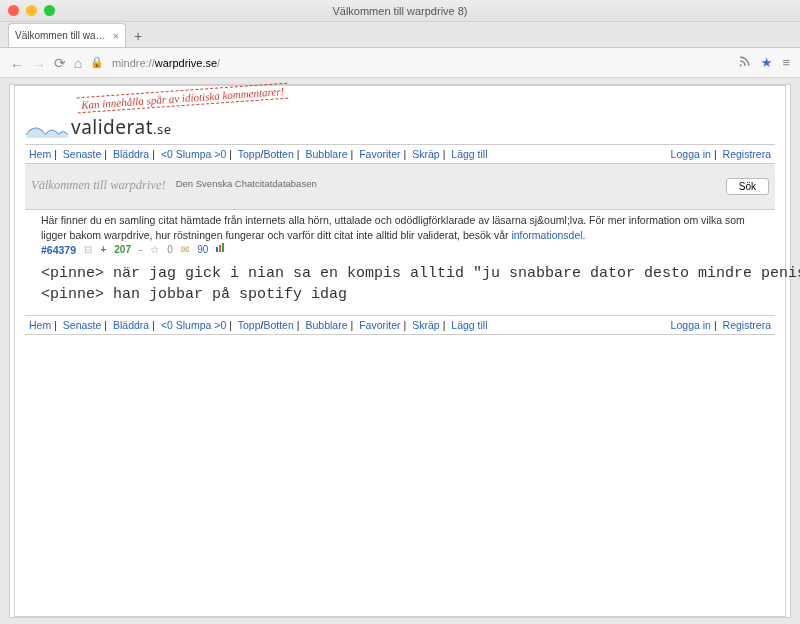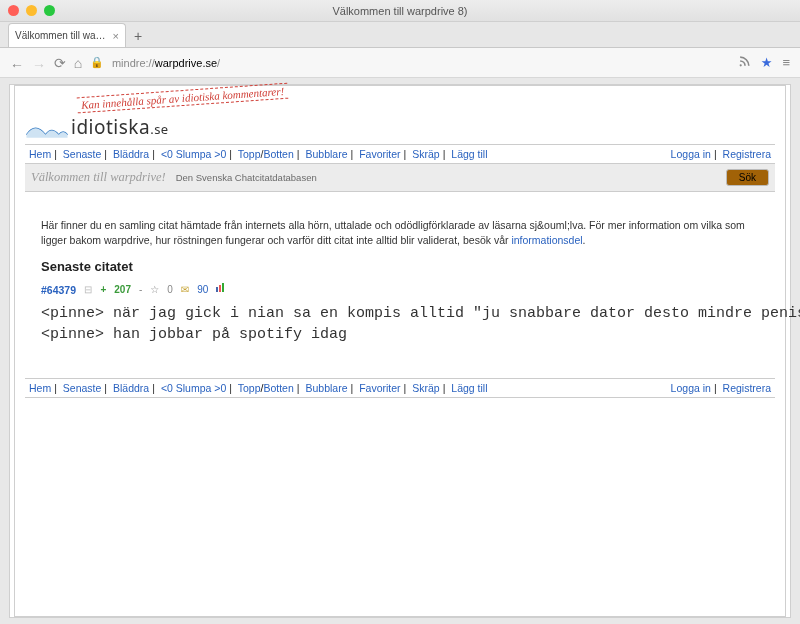--- a/index.html
+++ b/index.html
@@ -81,34 +81,34 @@
 
     .navbar{
       border-top:1px solid #ccc; border-bottom:1px solid #ccc;
       display:flex; justify-content:space-between;
       font-size:10.5px; padding:3px 4px;
     }
     .navlinks a, .authlinks a{ color:#2a62bf; text-decoration:none; cursor:pointer; }
     .navlinks .pipe, .authlinks .pipe{ color:#2a2a2a; margin:0 3px; }
 
     .welcomerow{
-      display:flex; align-items:center; gap:10px; padding:5px 6px;
+      display:flex; align-items:flex-start; gap:10px; padding:14px 6px;
       background:#ececec; border-bottom:1px solid #ccc;
     }
     .welcomerow .wtitle{
       font-style:italic; color:#9c9c9c; font-size:12.5px; font-family:Georgia,serif;
     }
     .welcomerow .wtag{ font-size:9.5px; color:#6b6b6b; }
     .welcomerow .spacer{flex:1;}
     .sokbtn{
-      background:#a16207; border:1px solid #bbb; font-size:10px; padding:2px 12px; border-radius:3px; cursor:pointer;
+      background:#ffffff; border:1px solid #bbb; font-size:10px; padding:2px 12px; border-radius:3px; cursor:pointer;
     }
 
     .content{
-      background:#fff; padding:26px 16px; font-size:10.5px; color:#333; line-height:1.45;
+      background:#fff; padding:3px 16px; font-size:10.5px; color:#333; line-height:1.45;
     }
     .content a{ color:#2a62bf; text-decoration:none; }
     .content h3{ font-size:13px; font-weight:bold; margin:10px 0 6px; color:#222; font-family:Verdana,Arial,sans-serif;}
 
     .quotehdr{
       display:flex; gap:8px; font-size:10px; color:#888;
     }
     .quotehdr a.idlink{ color:#2a62bf; font-weight:bold; font-size:10.5px; text-decoration:none;}
     .badge{ display:inline-block; }
     .green{ color:#3a9a3a; font-weight:bold;}
@@ -175,21 +175,21 @@
   <div class="paper">
     <div class="inner">
 
       <div class="stamp">Kan innehålla spår av idiotiska kommentarer!</div>
 
       <div class="logo">
         <svg class="wave" viewBox="0 0 60 28">
           <path d="M2 22 Q14 4 28 22 Q36 10 46 22 Q52 14 58 22" stroke="#3a7ec4" stroke-width="2" fill="none"></path>
           <path d="M2 22 Q14 4 28 22 Q36 10 46 22 Q52 14 58 22 L58 26 L2 26 Z" fill="#cfe3f3"></path>
         </svg>
-        <span class="logotext"><span>idiotiska</span><span class="ext">.se</span></span>
+        <span class="logotext"><span>validerat</span><span class="ext">.se</span></span>
       </div>
 
       <div class="navbar">
         <div class="navlinks">
           <a>Hem</a><span class="pipe">|</span>
           <a>Senaste</a><span class="pipe">|</span>
           <a>Bläddra</a><span class="pipe">|</span>
           <a>&lt;0 Slumpa &gt;0</a><span class="pipe">|</span>
           <a>Topp</a><span style="color:#2a2a2a">/</span><a>Botten</a><span class="pipe">|</span>
           <a>Bubblare</a><span class="pipe">|</span>
@@ -208,21 +208,20 @@
         <span class="wtag">Den Svenska Chatcitatdatabasen</span>
         <span class="spacer"></span>
         <button class="sokbtn">Sök</button>
       </div>
 
       <div class="content">
         <p>
           <span>Här finner du en samling citat hämtade från internets alla hörn, uttalade och odödligförklarade av läsarna sj&amp;ouml;lva. För mer information om vilka som ligger bakom warpdrive, hur röstningen fungerar och varför ditt citat inte alltid blir validerat, besök vår </span><a>informationsdel</a><span>.</span>
         </p>
 
-        <h3>Senaste citatet</h3>
 
         <div class="quotehdr">
           <a class="idlink">#64379</a>
           <span style="color:#bbb;">⊟</span>
           <span class="badge"><span class="green">+</span></span>
           <span class="green">207</span>
           <span class="badge"><span style="color:#888;">-</span></span>
           <span>☆</span>
             <span>0</span>
           <span class="gold">✉</span>

